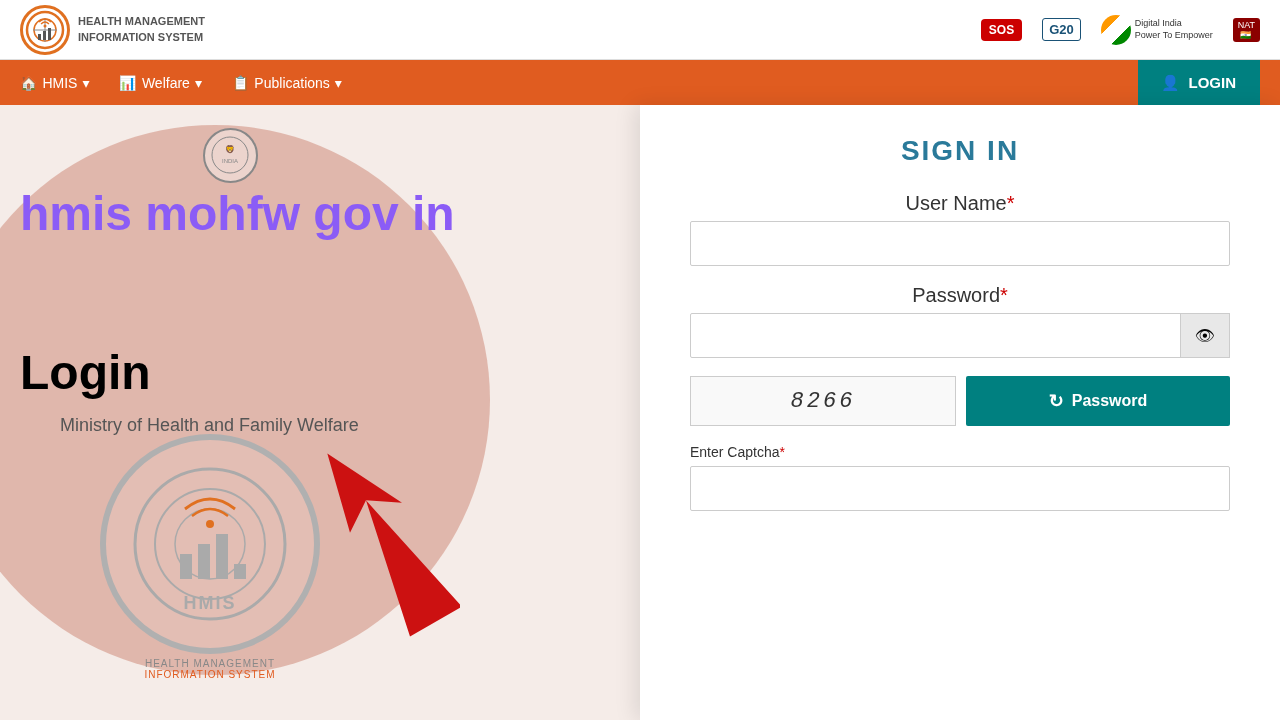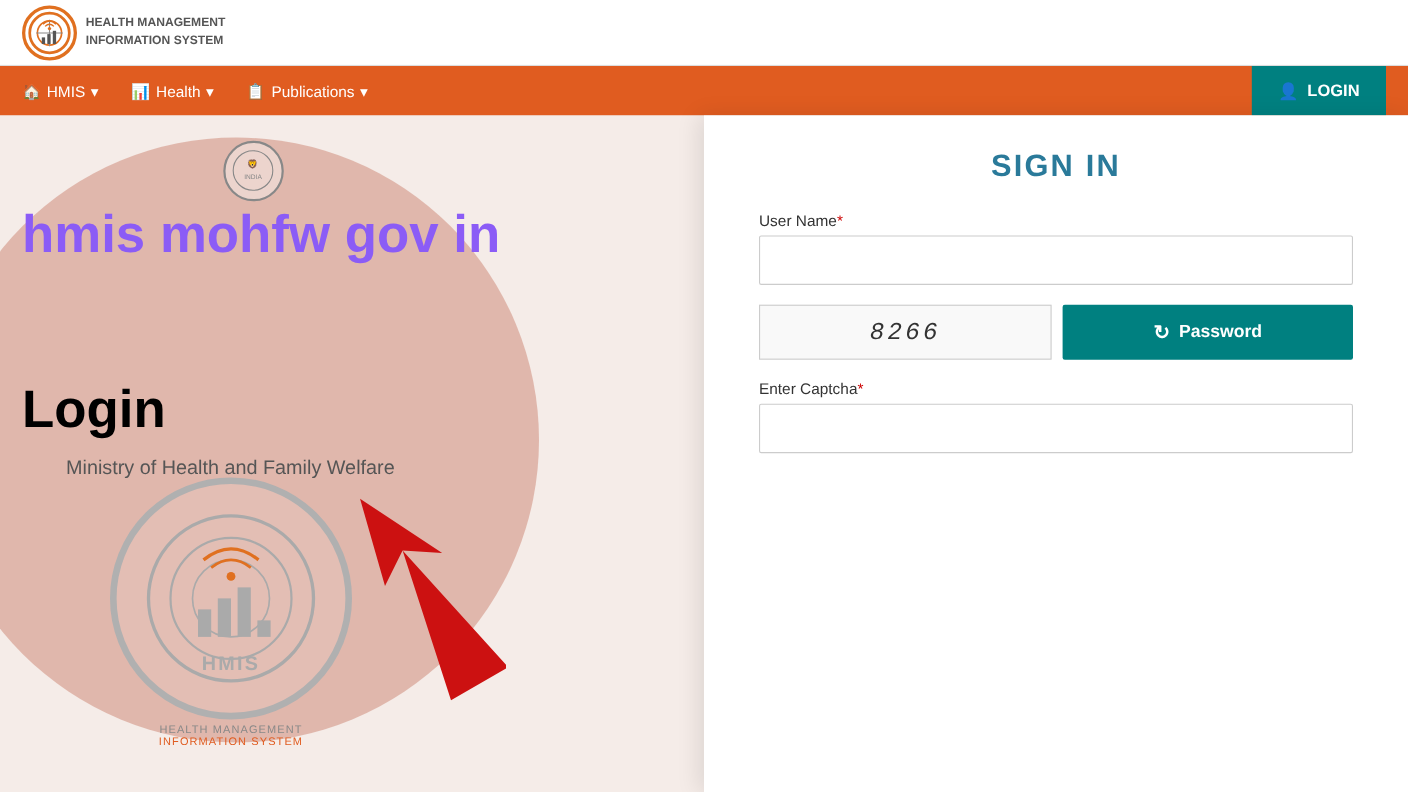--- a/index.html
+++ b/index.html
@@ -254,24 +254,25 @@
       font-weight: bold;
       color: #2a7a9a;
       margin-bottom: 25px;
       letter-spacing: 2px;
     }
     .form-group {
       width: 100%;
       margin-bottom: 18px;
     }
     .form-label {
-      font-size: 14px;
+      font-size: 20px;
       color: #333;
       margin-bottom: 6px;
       display: block;
+      text-align: center;
     }
     .required { color: #c00; }
     .form-input {
       width: 100%;
       height: 45px;
       border: 1px solid #ccc;
       padding: 0 12px;
       font-size: 14px;
       outline: none;
       border-radius: 2px;
@@ -381,32 +382,41 @@
           <rect x="20" y="23" width="3" height="9" fill="#555"></rect>
           <rect x="25" y="20" width="3" height="12" fill="#555"></rect>
         </svg>
       </div>
       <div class="logo-text">
         <div>HEALTH MANAGEMENT</div>
         <div>INFORMATION SYSTEM</div>
       </div>
     </div>
   </div>
+  <div class="top-bar-right">
+    <div class="sos-badge">SOS</div>
+    <div class="g20-badge">G20</div>
+    <div class="digital-india">
+      <div class="di-circle"></div>
+      <div class="di-text">Digital India<br>Power To Empower</div>
+    </div>
+    <div class="national-icon">NAT<br>🇮🇳</div>
+  </div>
 </div>
 
 <div class="nav-bar">
   <div class="nav-left">
     <div class="nav-item">
       <span class="nav-icon">🏠</span>
       <span>HMIS</span>
       <span>▾</span>
     </div>
     <div class="nav-item">
       <span class="nav-icon">📊</span>
-      <span>Health</span>
+      <span>Welfare</span>
       <span>▾</span>
     </div>
     <div class="nav-item">
       <span class="nav-icon">📋</span>
       <span>Publications</span>
       <span>▾</span>
     </div>
   </div>
   <button class="login-btn">
     <span>👤</span>
@@ -471,20 +481,31 @@
   <div class="right-side">
     <div class="sign-in-title">SIGN IN</div>
 
     <div class="form-group">
       <label class="form-label">
         <span>User Name</span><span class="required">*</span>
       </label>
       <input type="text" class="form-input" style="">
     </div>
 
+    <div class="form-group">
+      <label class="form-label">
+        <span>Password</span><span class="required">*</span>
+      </label>
+      <div class="password-wrapper">
+        <input type="password" class="password-input" style="">
+        <button class="eye-btn">
+          <span>👁</span>
+        </button>
+      </div>
+    </div>
 
     <div class="captcha-row">
       <div class="captcha-box">8266</div>
       <button class="refresh-btn">
         <span style="font-size:18px;">↻</span>
         <span>Password</span>
       </button>
     </div>
 
     <div class="form-group">

